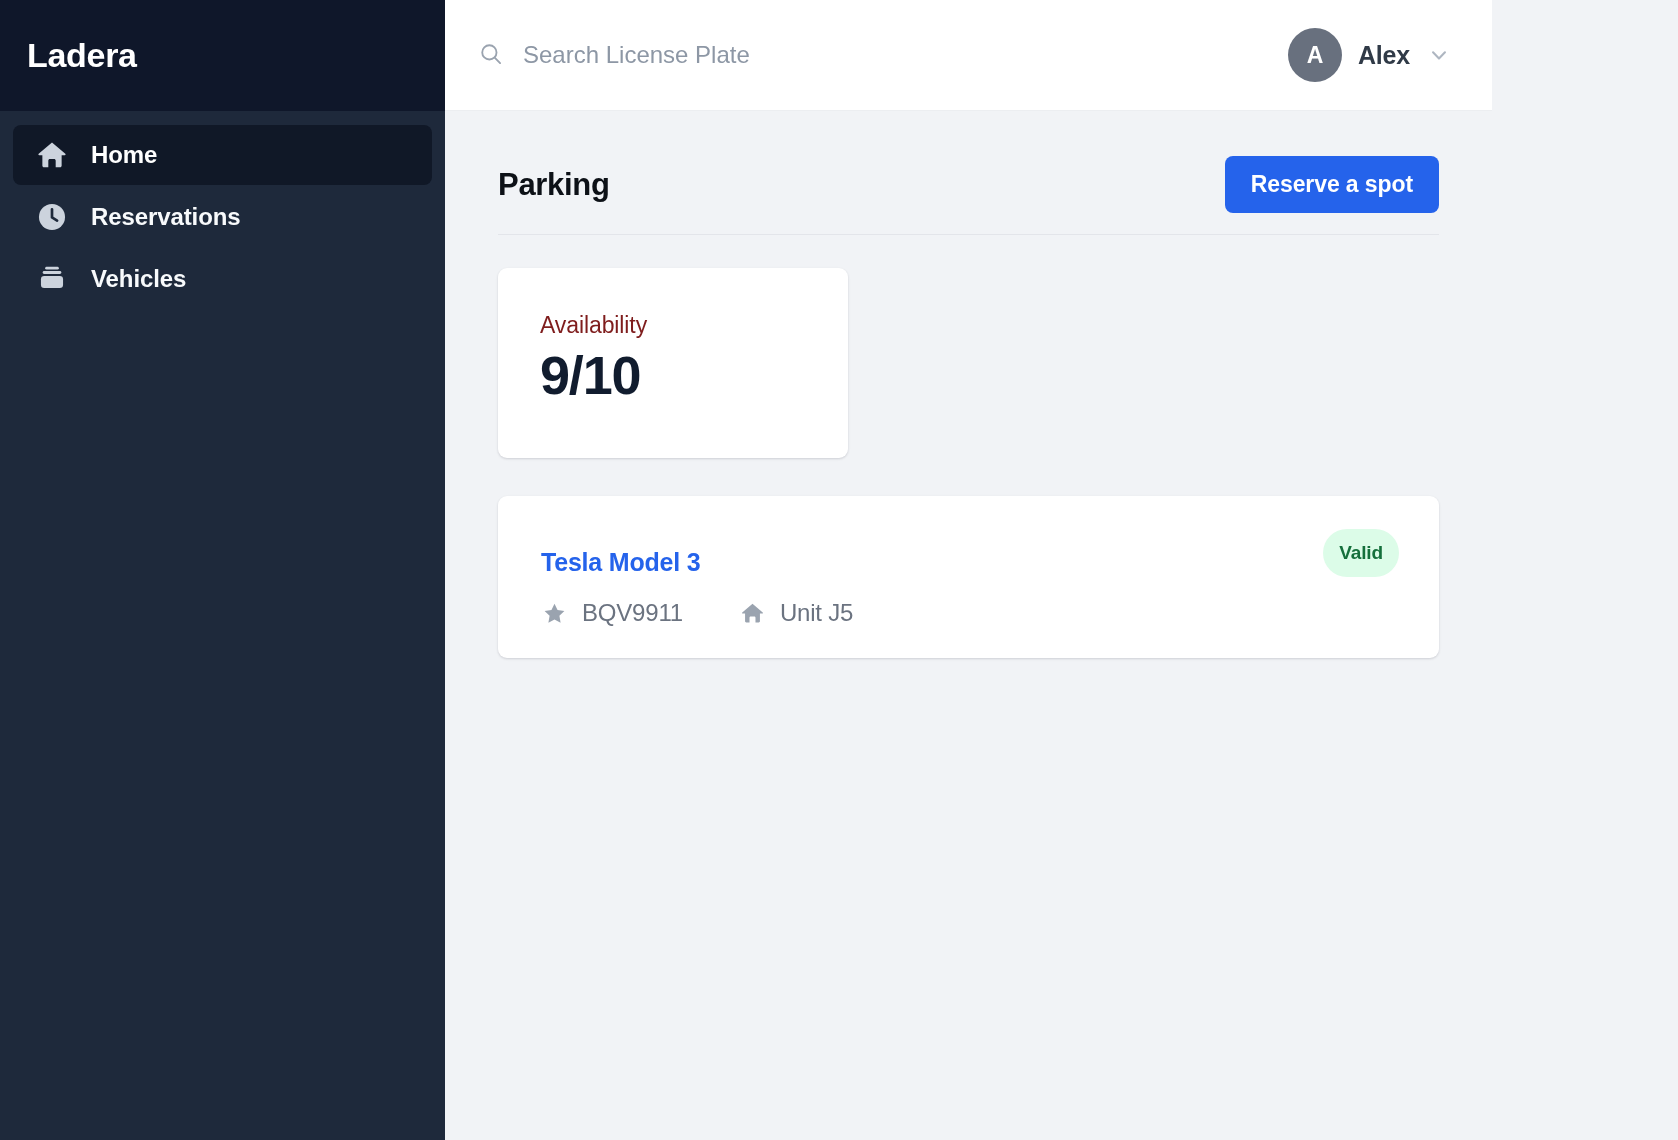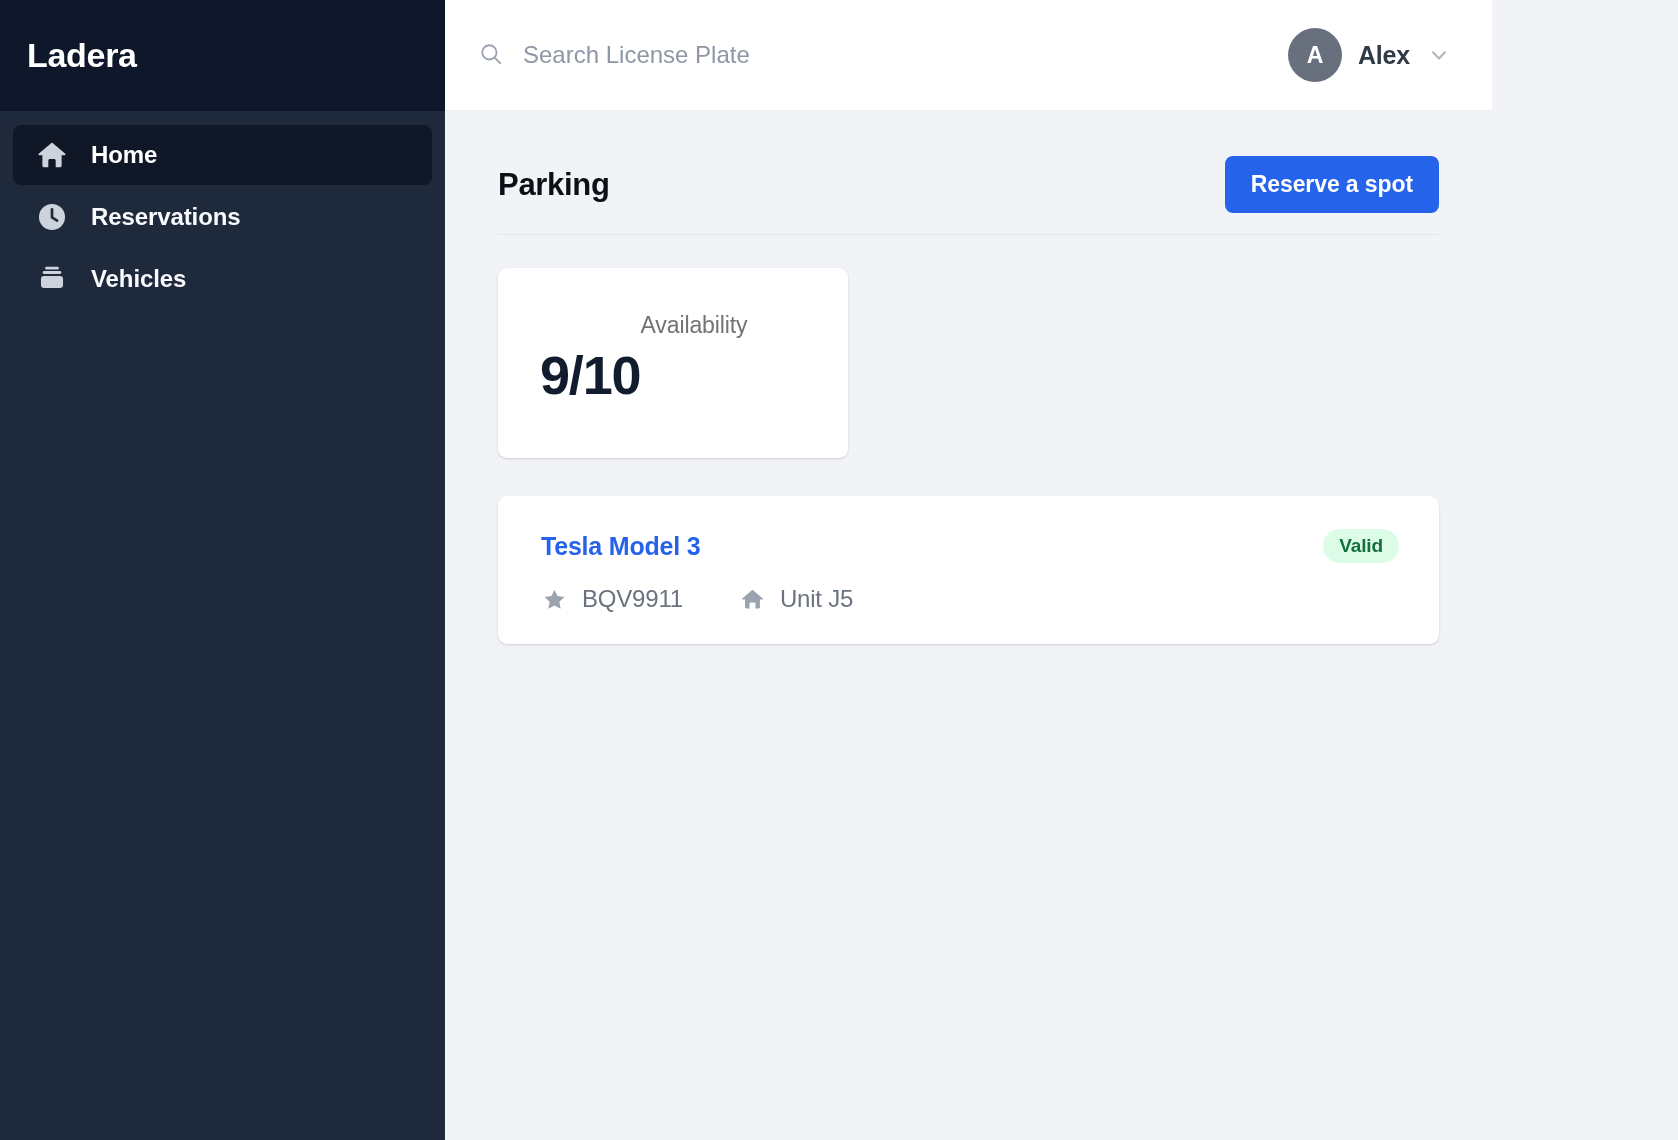--- a/index.html
+++ b/index.html
@@ -224,43 +224,42 @@
 
   .availability-card {
     margin-top: 33px;
     width: 350px;
     height: 190px;
     padding: 44px 0 0 42px;
   }
 
   .availability-label {
     font-size: 23px;
-    color: #737373;
+    color: #7f1d1d;
     font-weight: 400;
     letter-spacing: -0.1px;
-    text-align: center;
   }
 
   .availability-value {
     margin-top: 8px;
     font-size: 54px;
     font-weight: 700;
     color: #111c2e;
     letter-spacing: -1.2px;
     line-height: 1.05;
   }
 
   .vehicle-card {
     margin-top: 38px;
     padding: 33px 40px 31px 43px;
   }
 
   .vehicle-row-top {
     display: flex;
-    align-items: center;
+    align-items: flex-end;
     justify-content: space-between;
   }
 
   .vehicle-title {
     font-size: 25px;
     font-weight: 700;
     color: #2563eb;
     letter-spacing: -0.2px;
     text-decoration: none;
     cursor: pointer;
@@ -268,21 +267,21 @@
 
   .badge {
     display: inline-flex;
     align-items: center;
     justify-content: center;
     background: #dcfce8;
     color: #15703c;
     font-size: 19px;
     font-weight: 700;
     border-radius: 999px;
-    padding: 6px 16px;
+    padding: 13px 16px;
     letter-spacing: -0.1px;
   }
 
   .vehicle-row-bottom {
     display: flex;
     align-items: center;
     margin-top: 22px;
   }
 
   .meta {

